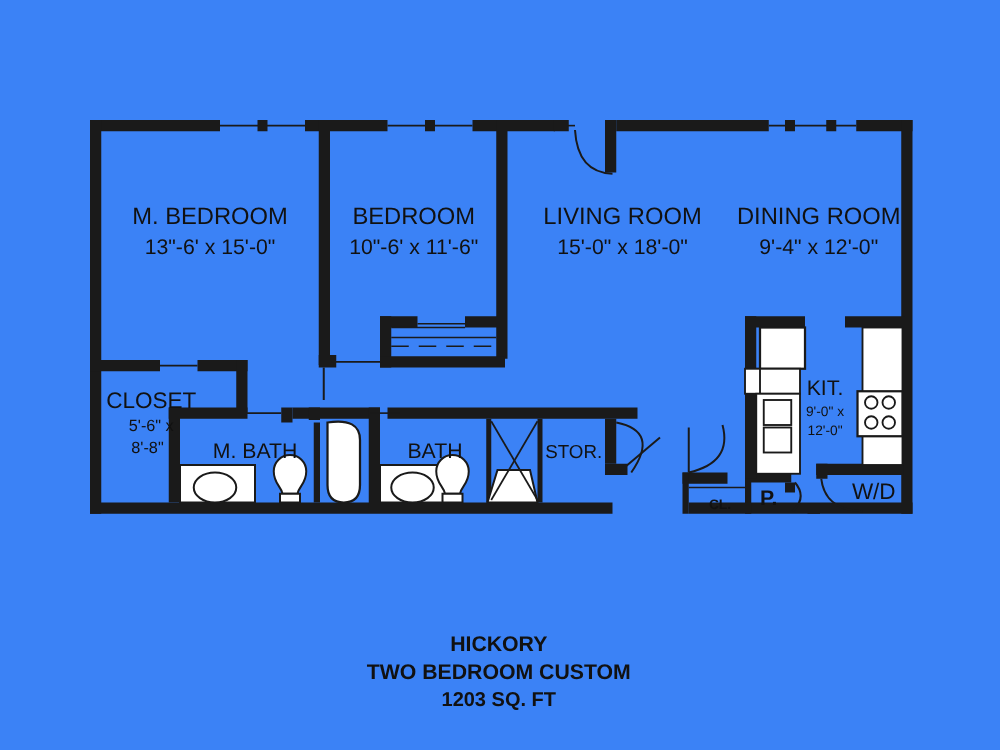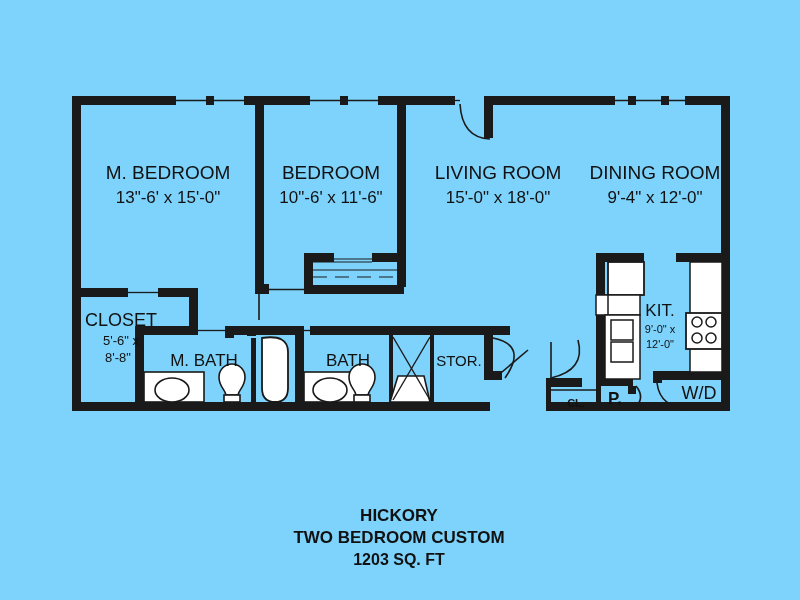--- a/index.html
+++ b/index.html
@@ -12,21 +12,21 @@
     width: 800px;
     height: 600px;
     font-family: "Liberation Sans", sans-serif;
     color: #1a1a1a;
     overflow: hidden;
   }
   #plan-root {
     position: relative;
     width: 800px;
     height: 600px;
-    background: #7dd3fc;
+    background: #3b82f6;
   }
   #floorplan-svg {
     position: absolute;
     left: 0;
     top: 0;
     width: 800px;
     height: 600px;
     display: block;
   }
   .room-name {

